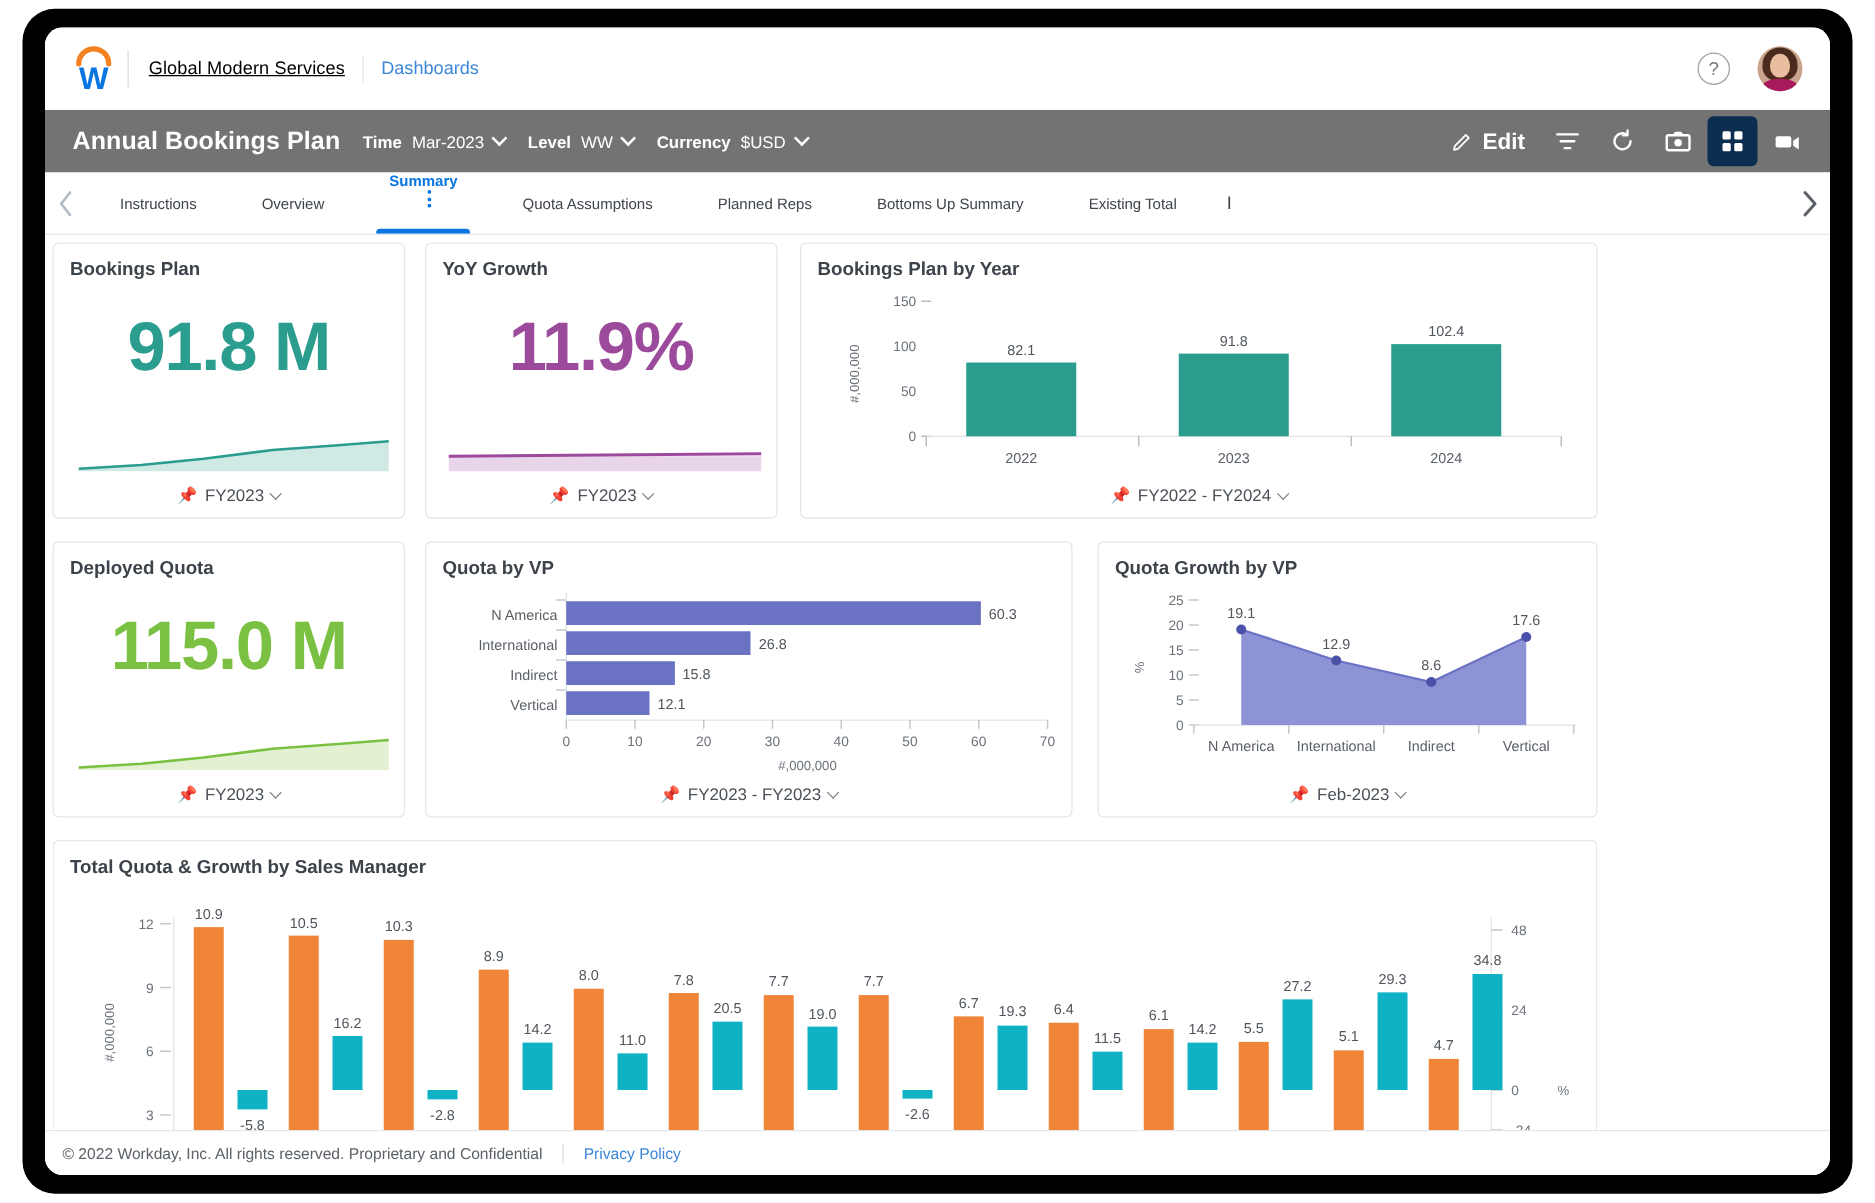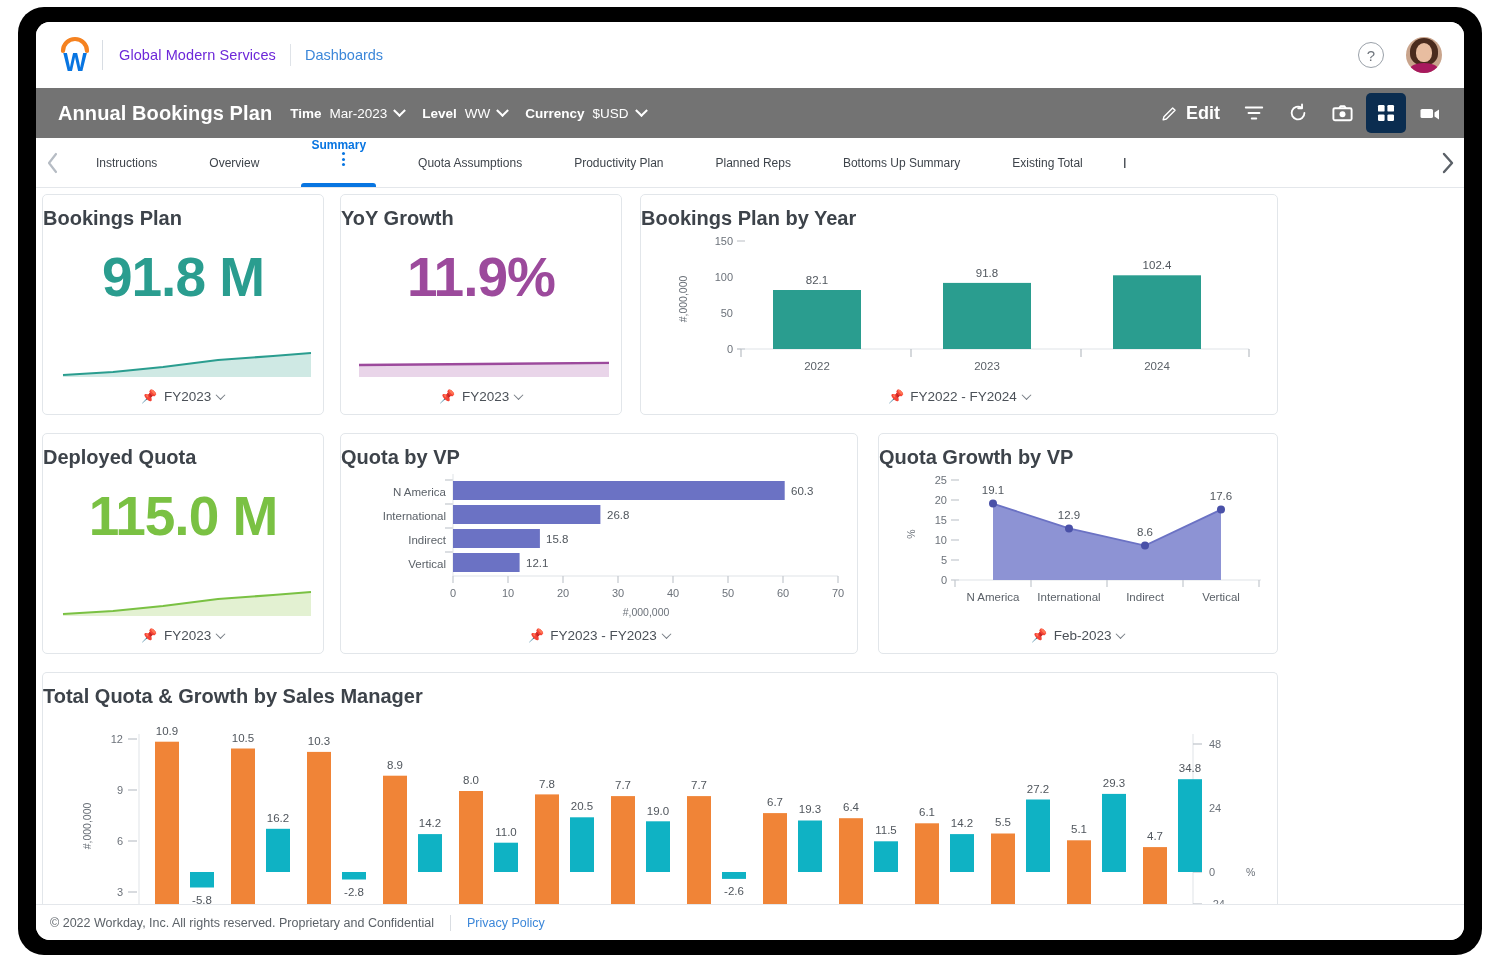--- a/index.html
+++ b/index.html
@@ -26,21 +26,21 @@
   
   .topbar {
     position: absolute; left: 0; top: 0; width: 1428px; height: 66px;
     background: #fff; display: flex; align-items: center;
   }
   .wd-logo { margin-left: 18px; width: 42px; height: 42px; position: relative; }
   .brand-divider {
     width: 1px; height: 30px; background: #d8dde3; margin: 0 16px 0 6px;
   }
   .brand-text {
-    font-size: 14.5px; color: #6d28d9; letter-spacing: .1px;
+    font-size: 14.5px; color: #000000; letter-spacing: .1px; text-decoration: underline;
   }
   .brand-sep { width: 1px; height: 22px; background: #dfe3e8; margin: 0 14px; }
   .brand-link { font-size: 14.5px; color: #3c87d9; cursor: pointer; }
   .topbar-right {
     margin-left: auto; display: flex; align-items: center; gap: 22px; margin-right: 22px;
   }
   .help-icon {
     width: 26px; height: 26px; border-radius: 50%; border: 1.6px solid #9aa1a9;
     color: #70767d; font-size: 15px; display: flex; align-items: center;
     justify-content: center; cursor: pointer;
@@ -102,21 +102,21 @@
   }
   .tab-kebab { display: inline-flex; flex-direction: column; gap: 2.5px; margin-left: 9px; }
   .tab-kebab i { width: 3px; height: 3px; background: #0875e1; border-radius: 50%; display: block; }
   .tab-partial { font-size: 14.5px; color: #3e444b; padding-left: 14px; }
 
   
   .card {
     position: absolute; background: #fff; border: 1px solid #e2e6ea; border-radius: 5px;
   }
   .card-title {
-    position: absolute; left: 0; top: 12px; font-size: 20px; font-weight: bold; color: #3d434a;
+    position: absolute; left: 13px; top: 12px; font-size: 15px; font-weight: bold; color: #3d434a;
   }
   .kpi-value {
     position: absolute; width: 100%; text-align: center;
     font-size: 55px; font-weight: bold; letter-spacing: -1px;
   }
   .kpi-foot {
     position: absolute; bottom: 10px; width: 100%; text-align: center;
     font-size: 13.5px; color: #4b5158; display: flex; align-items: center;
     justify-content: center; gap: 6px; cursor: pointer;
   }
@@ -249,23 +249,20 @@
           <span class="tab-kebab">
               <i></i>
               <i></i>
               <i></i>
             </span>
         </div>
         <div class="tab">
             <span>Quota Assumptions</span>
           </div>
         <div class="tab">
-            <span>Productivity Plan</span>
-          </div>
-        <div class="tab">
             <span>Planned Reps</span>
           </div>
         <div class="tab">
             <span>Bottoms Up Summary</span>
           </div>
         <div class="tab">
             <span>Existing Total</span>
           </div>
         <div class="tab-partial">I</div>
       </div>

